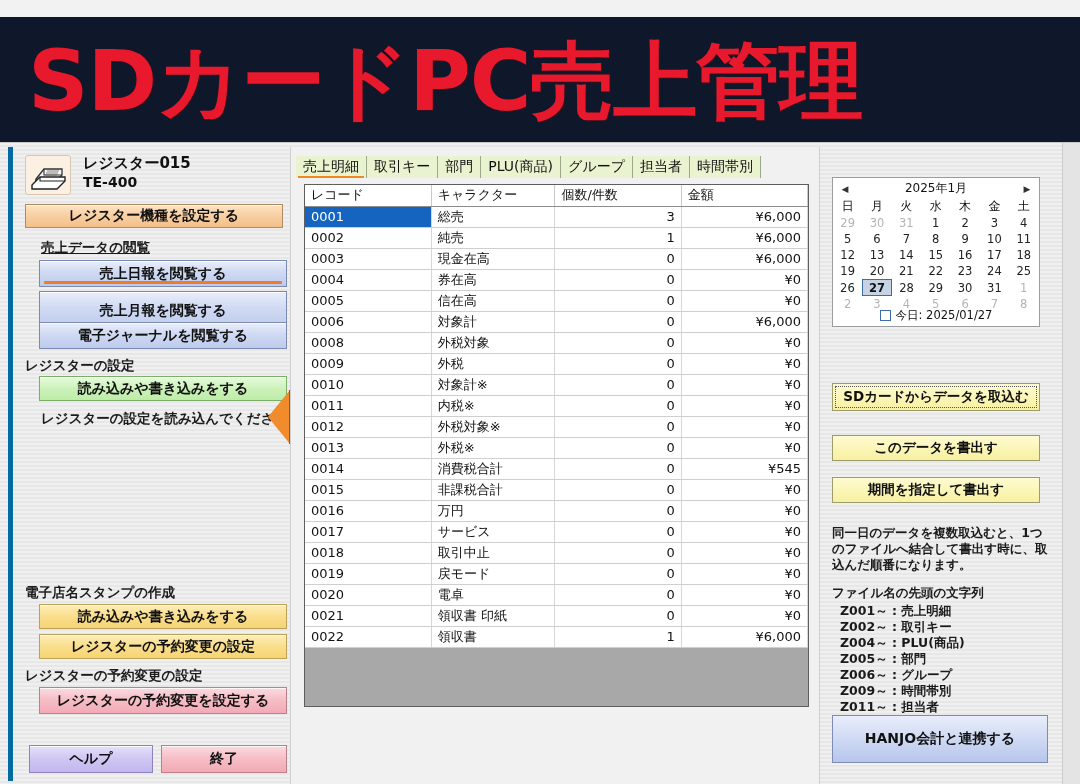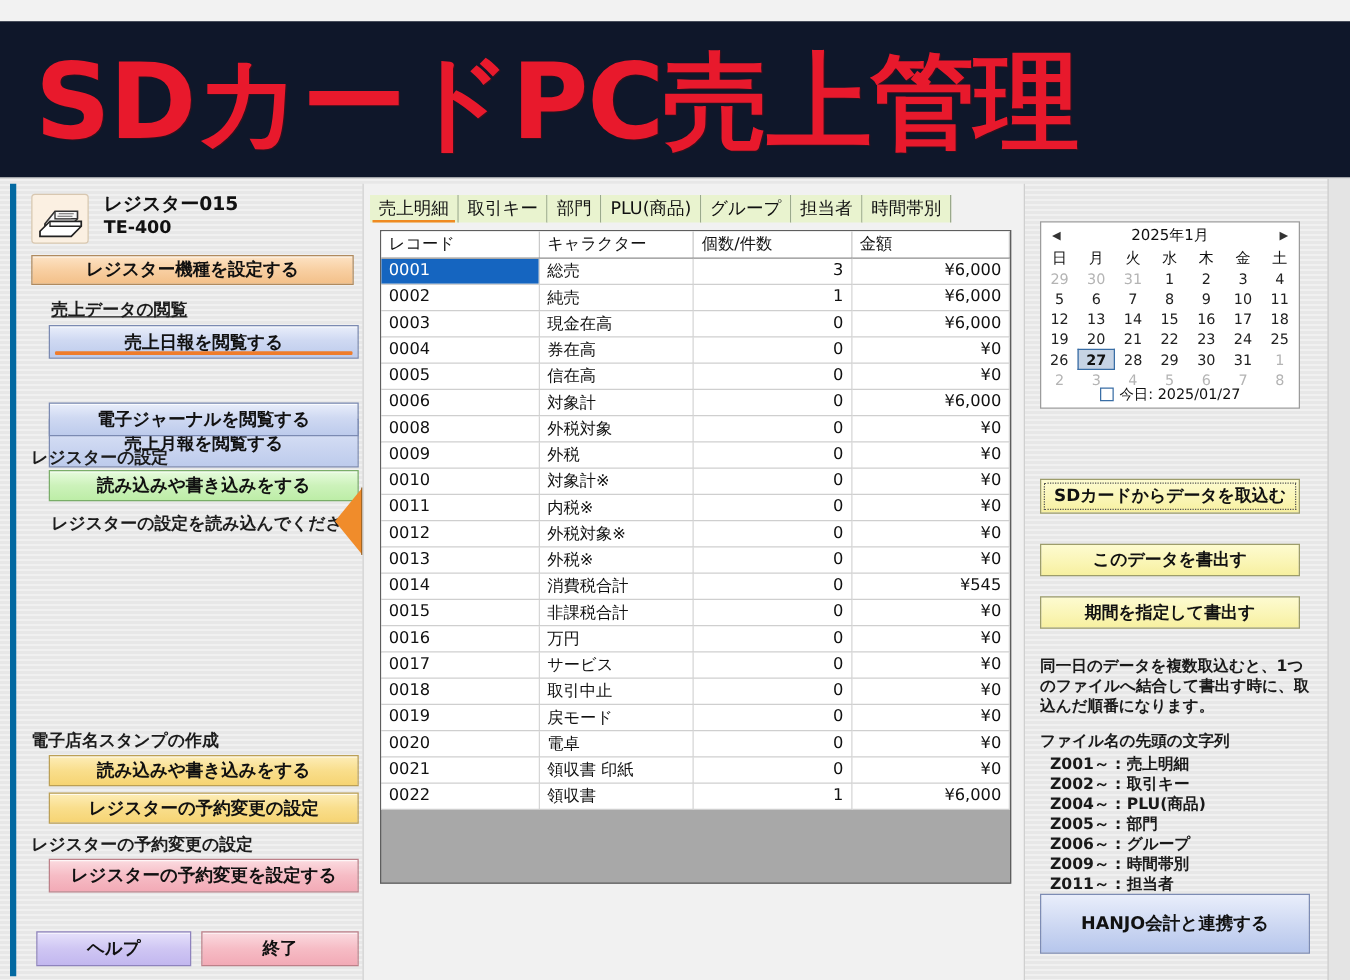--- a/index.html
+++ b/index.html
@@ -240,21 +240,21 @@
       </div>
 
       <div class="btn btn-peach" style="left:12px;top:57px;width:258px;height:24px;">レジスター機種を設定する</div>
 
       <div class="sec-label" style="left:28px;top:92px;text-decoration:underline;">売上データの閲覧</div>
 
       <div class="btn btn-blue" style="left:26px;top:113px;width:248px;height:27px;">
         <span>売上日報を閲覧する</span>
         <span class="underline"></span>
       </div>
-      <div class="btn btn-blue" style="left:26px;top:144px;width:248px;height:39px;margin-top:44px;">売上月報を閲覧する</div>
+      <div class="btn btn-blue" style="left:26px;top:144px;width:248px;height:39px;">売上月報を閲覧する</div>
       <div class="btn btn-blue" style="left:26px;top:175px;width:248px;height:27px;">電子ジャーナルを閲覧する</div>
 
       <div class="sec-label" style="left:12px;top:210px;">レジスターの設定</div>
 
       <div class="btn btn-green" style="left:26px;top:229px;width:248px;height:25px;">読み込みや書き込みをする</div>
 
       <div class="note-text" style="left:28px;top:263px;">レジスターの設定を読み込んでください。</div>
 
       <div class="sec-label" style="left:12px;top:437px;">電子店名スタンプの作成</div>
 

